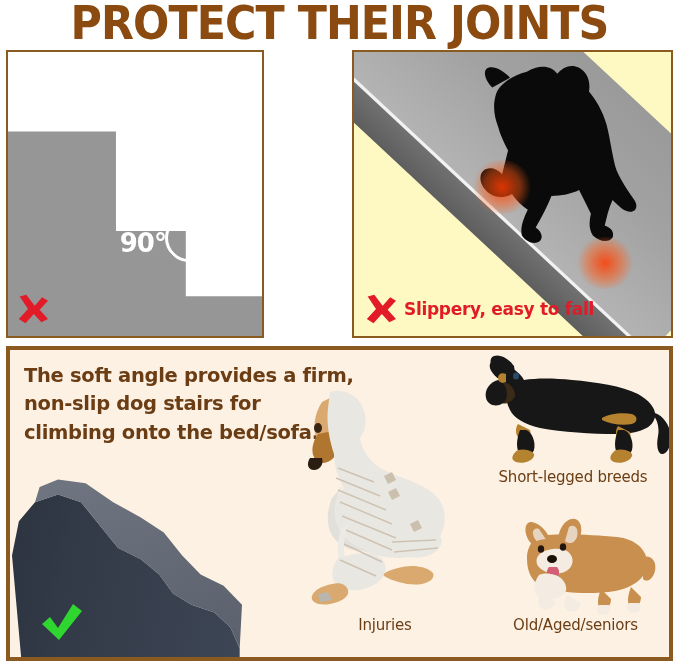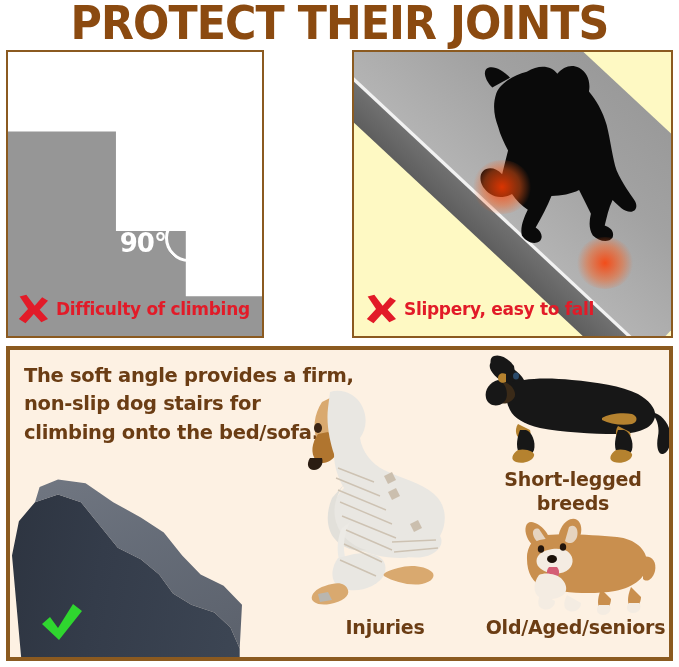--- a/index.html
+++ b/index.html
@@ -119,21 +119,21 @@
 
   
   .photo{position:absolute;}
   #photo-bandaged{left:278px;top:22px;width:190px;height:240px;}
   #photo-dachshund{left:452px;top:4px;width:215px;height:120px;}
   #photo-corgi{left:495px;top:155px;width:160px;height:118px;}
 
   .pet-label{
     position:absolute;
     font-family:"DejaVu Sans", sans-serif;
-    font-weight:bold;font-size:19px;color:#6B3D14;
+    font-weight:normal;font-size:15px;color:#6B3D14;
     text-align:center;letter-spacing:-0.2px;line-height:1.25;
   }
   #label-short{left:468px;top:118px;width:190px;}
   #label-injuries{left:300px;top:266px;width:150px;}
   #label-old{left:458px;top:266px;width:215px;}
 </style>
 </head>
 <body>
 
 <div class="page">
@@ -142,21 +142,20 @@
 
   <div class="panel" id="panel-stairs">
     <div class="stair-shape"></div>
     <div class="angle-arc"></div>
     <div class="angle-label">90°</div>
 
     <div class="caption-row" id="cap-stairs">
       <svg class="x-mark" viewBox="0 0 40 36">
         <path d="M4 3 L12 1 L22 14 L31 4 L38 8 L28 19 L38 30 L30 34 L21 24 L11 35 L3 30 L14 18 Z" fill="#E21B28"></path>
       </svg>
-      <span class="caption-text">Difficulty of climbing</span>
     </div>
   </div>
 
   <div class="panel" id="panel-ramp">
     <div class="ramp-wrap">
       <div class="ramp-side"></div>
       <div class="ramp-hilite"></div>
       <div class="ramp-top"></div>
     </div>
 

